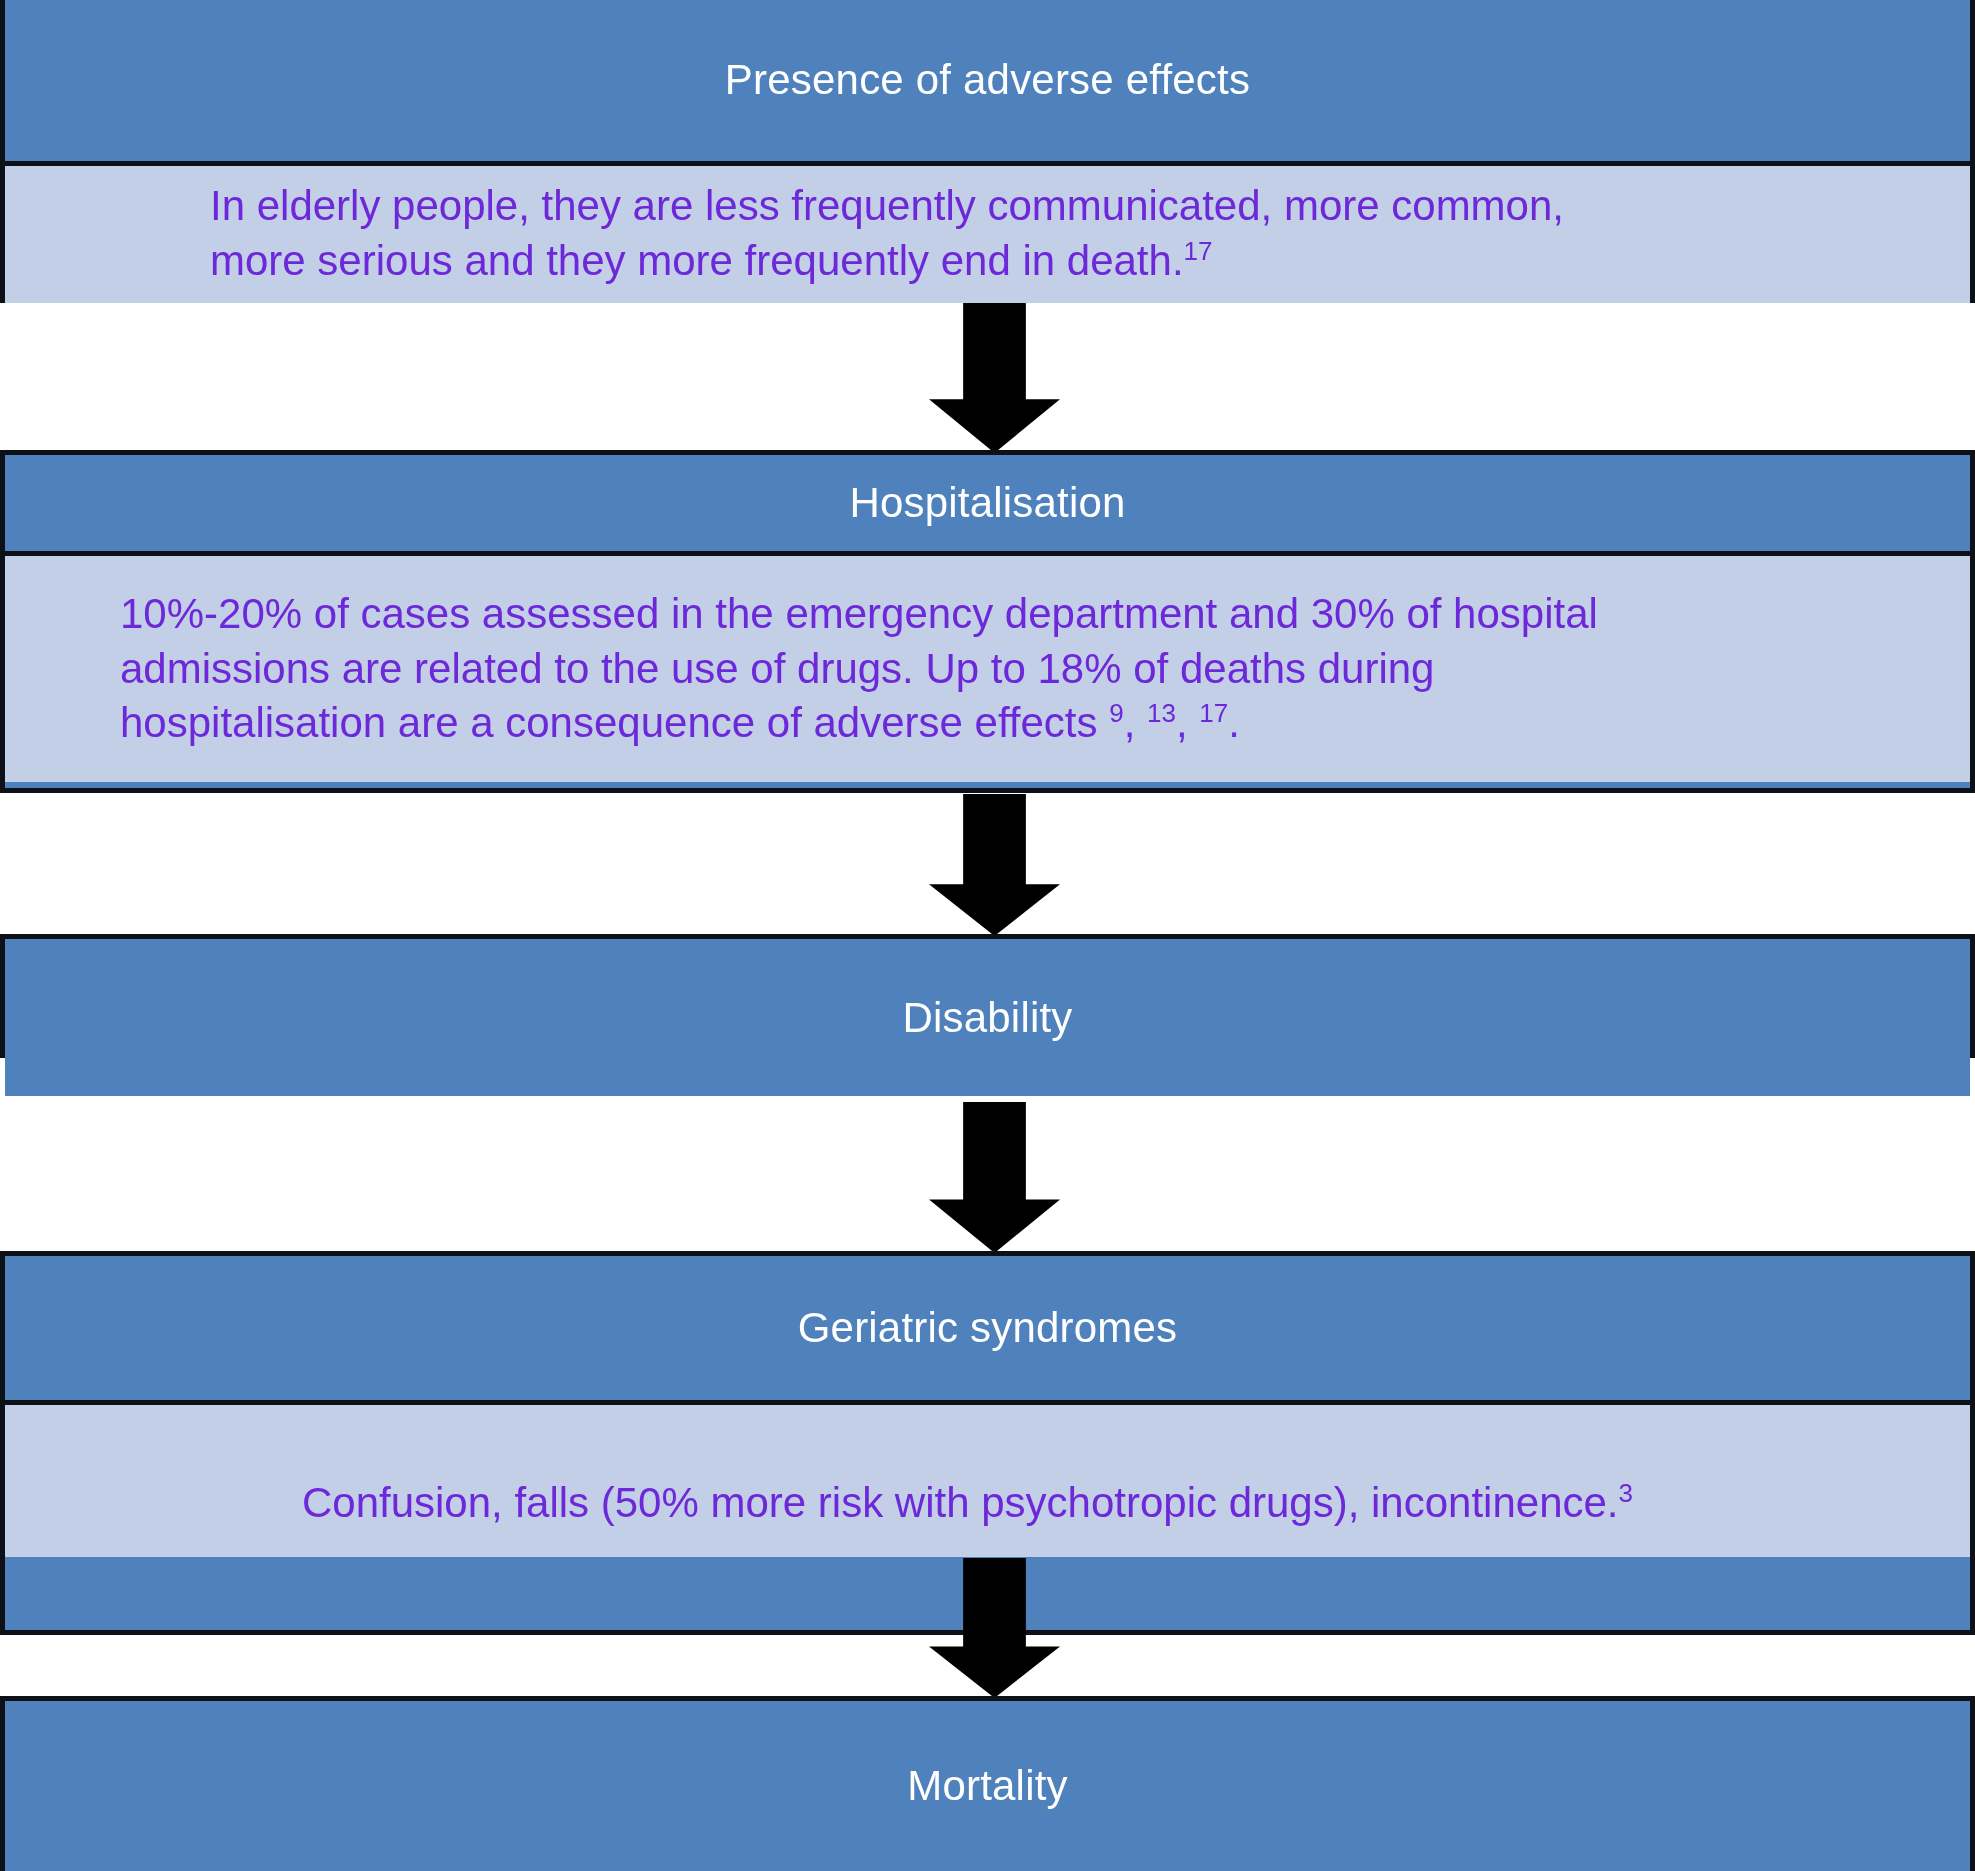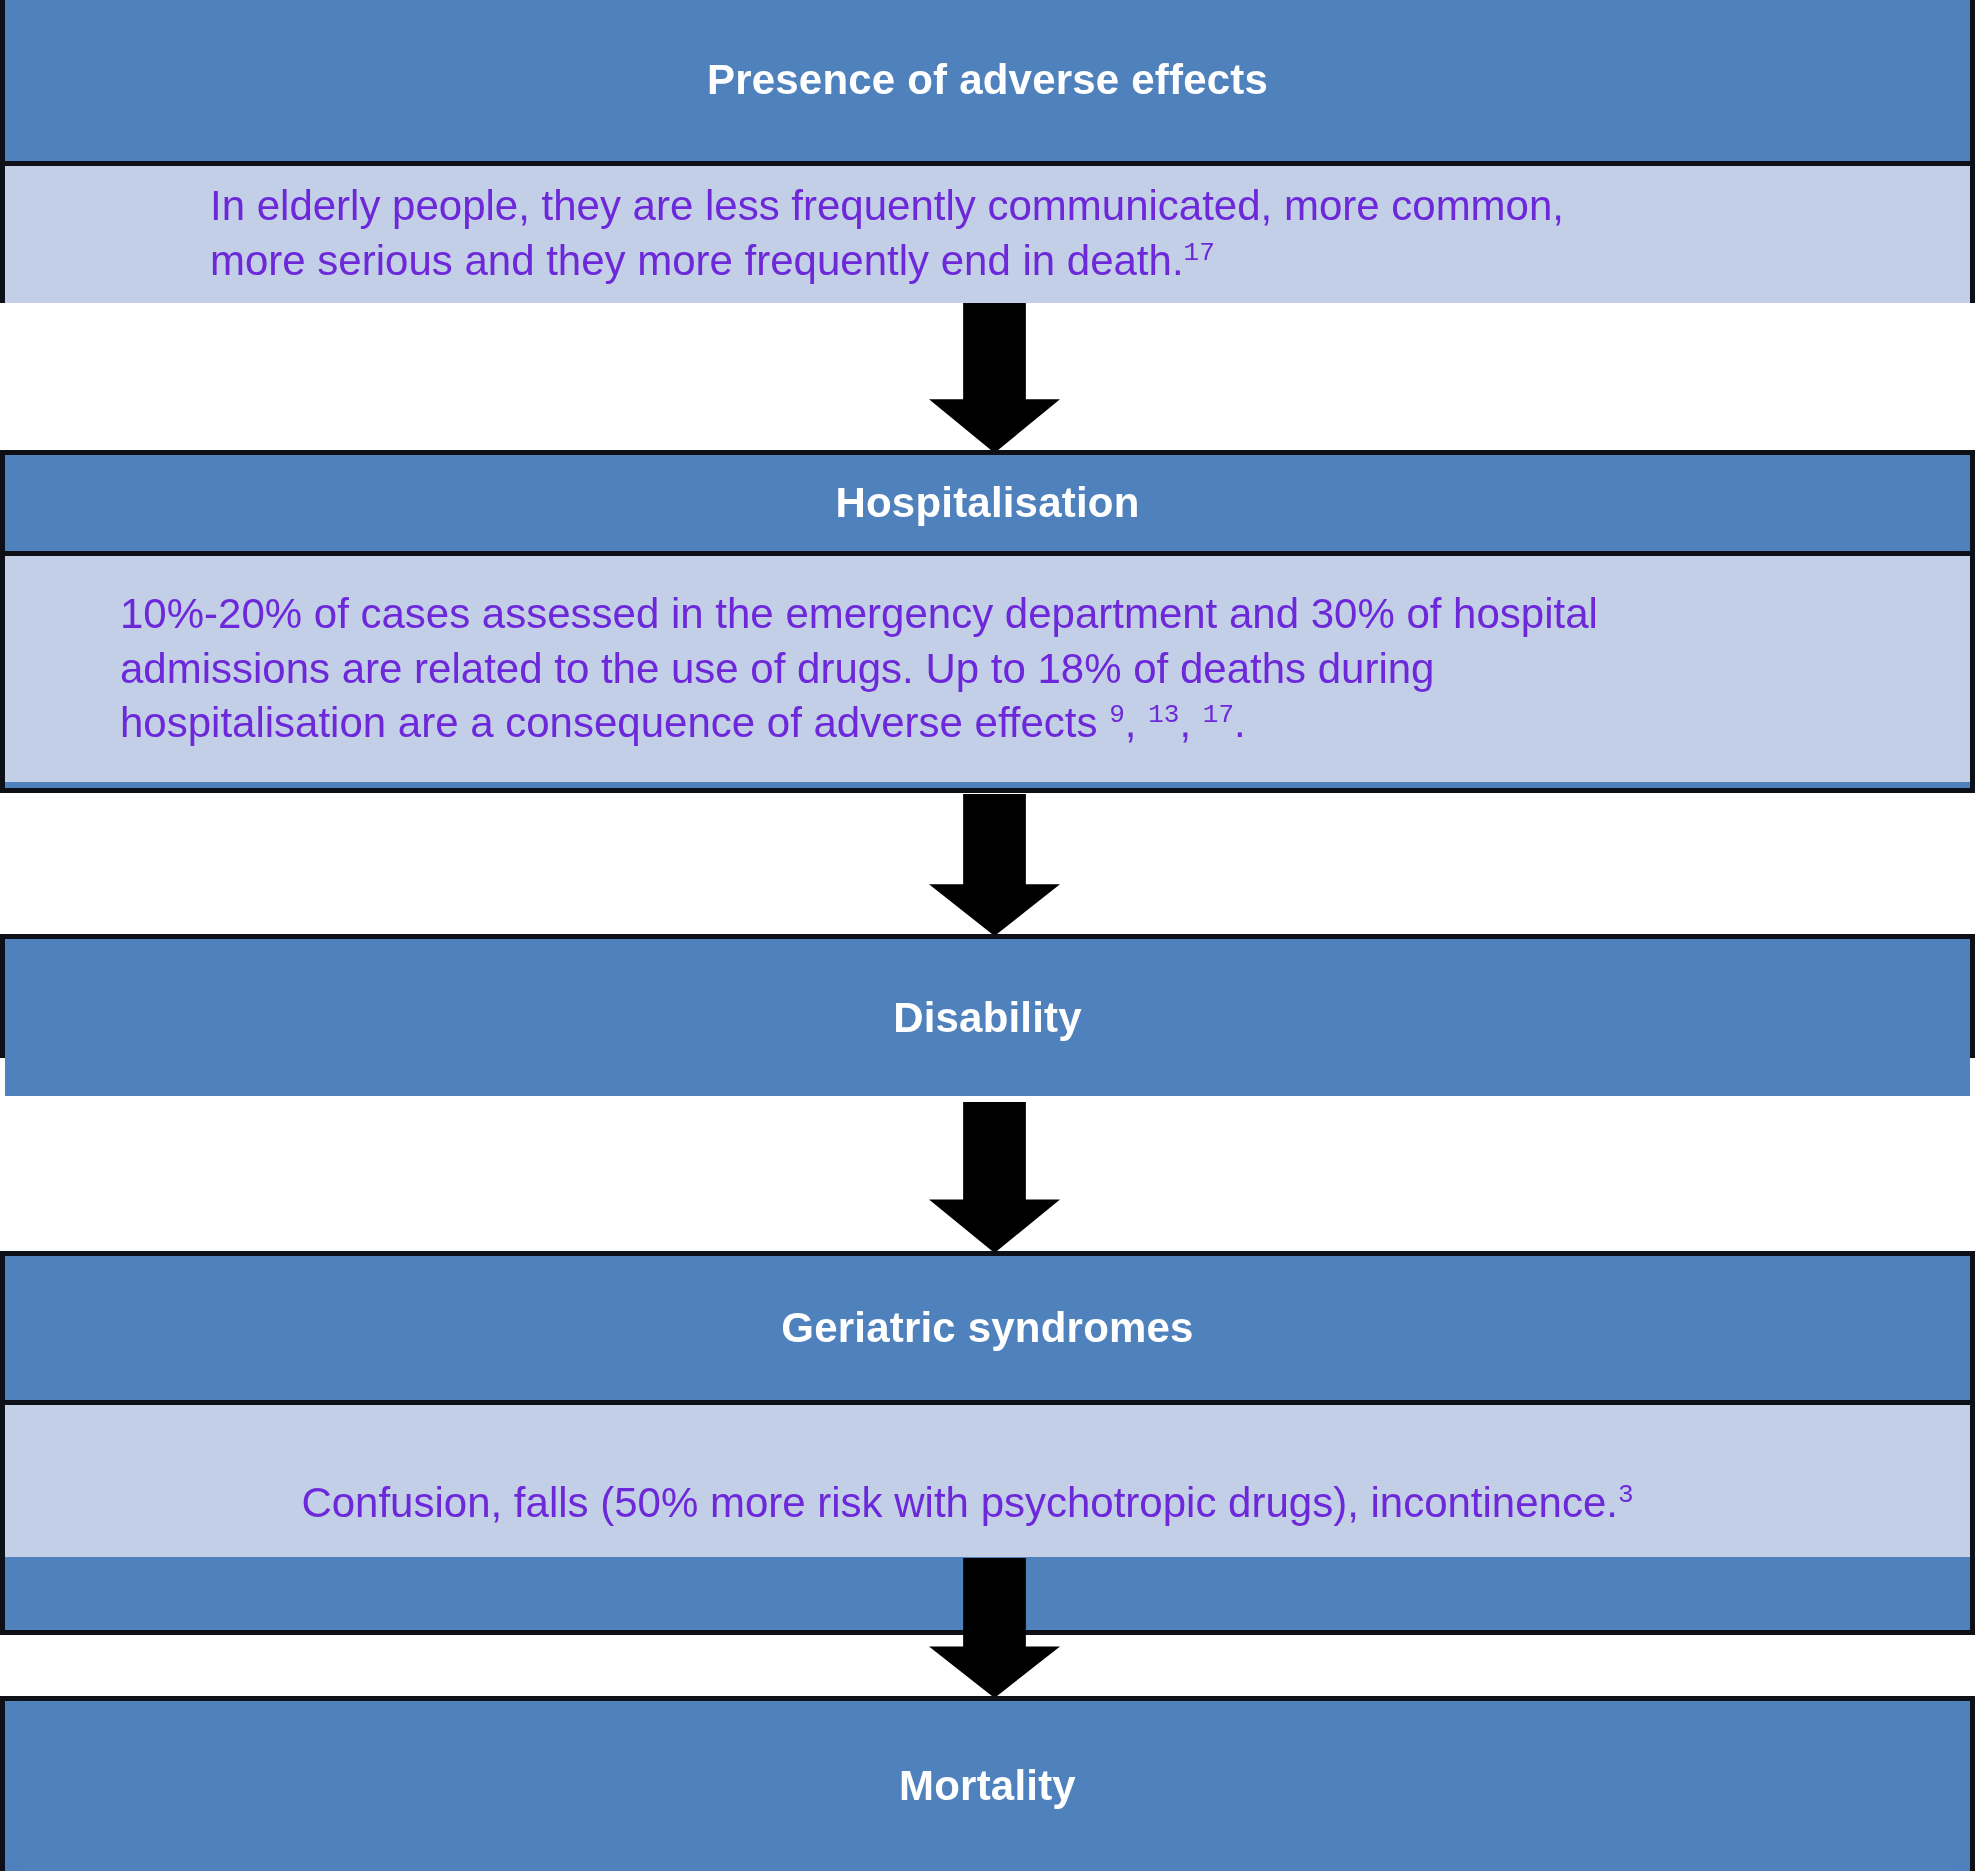--- a/index.html
+++ b/index.html
@@ -32,21 +32,21 @@
     background: #4f81bd;
   }
   .node-header {
     background: #4f81bd;
     color: #ffffff;
     display: flex;
     align-items: center;
     justify-content: center;
     text-align: center;
     font-size: 42px;
-    font-weight: 700;
+    font-weight: 400;
     letter-spacing: 0.2px;
     box-sizing: border-box;
   }
   .node-body {
     background: #c3cfe7;
     color: #6d28d9;
     border-top: 5.5px solid #0d1117;
     box-sizing: border-box;
     display: flex;
     align-items: center;
@@ -59,21 +59,20 @@
     width: 100%;
   }
   .body-left   { text-align: left;  padding-left: 205px; }
   .body-left2  { text-align: left;  padding-left: 115px; }
   .body-center { text-align: center; padding-left: 12px; margin-top: 44px; }
 
   sup {
     font-size: 0.62em;
     vertical-align: super;
     line-height: 0;
-    font-family: Liberation Mono, monospace;
   }
 
   
   .arrow {
     position: absolute;
     left: 929px;
     width: 131px;
   }
   .arrow svg { display: block; width: 131px; height: 100%; }
 

